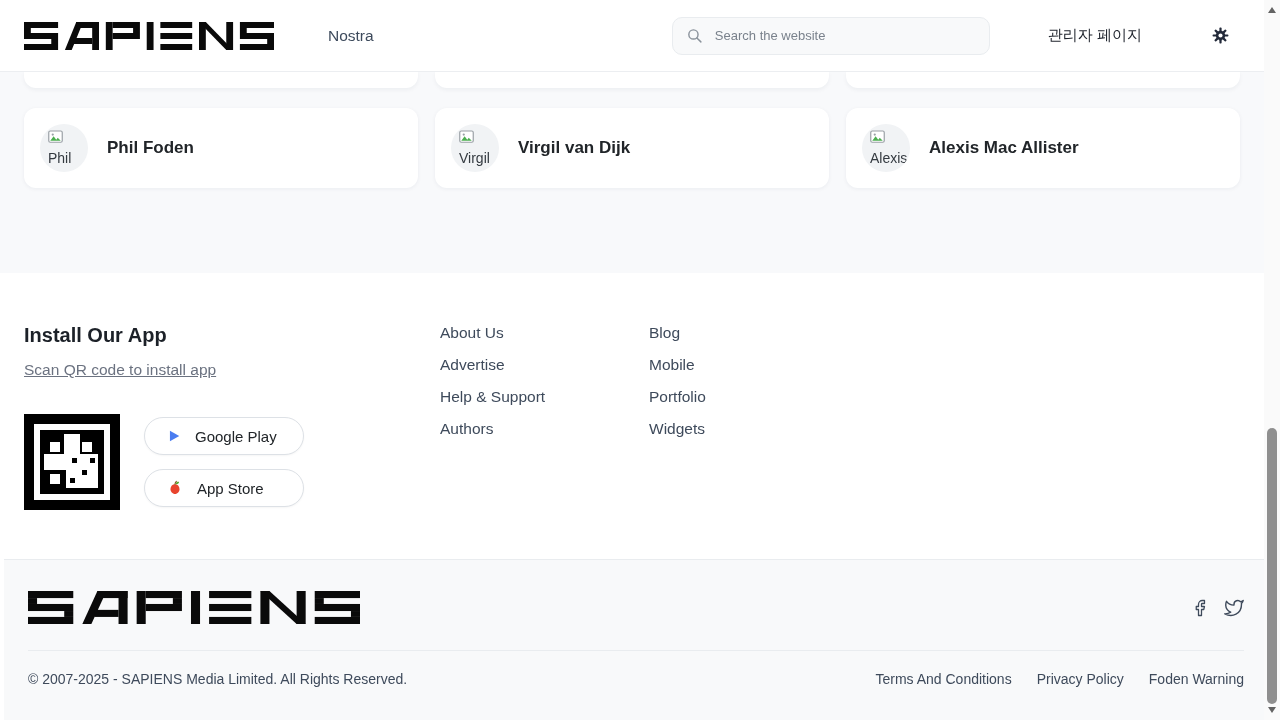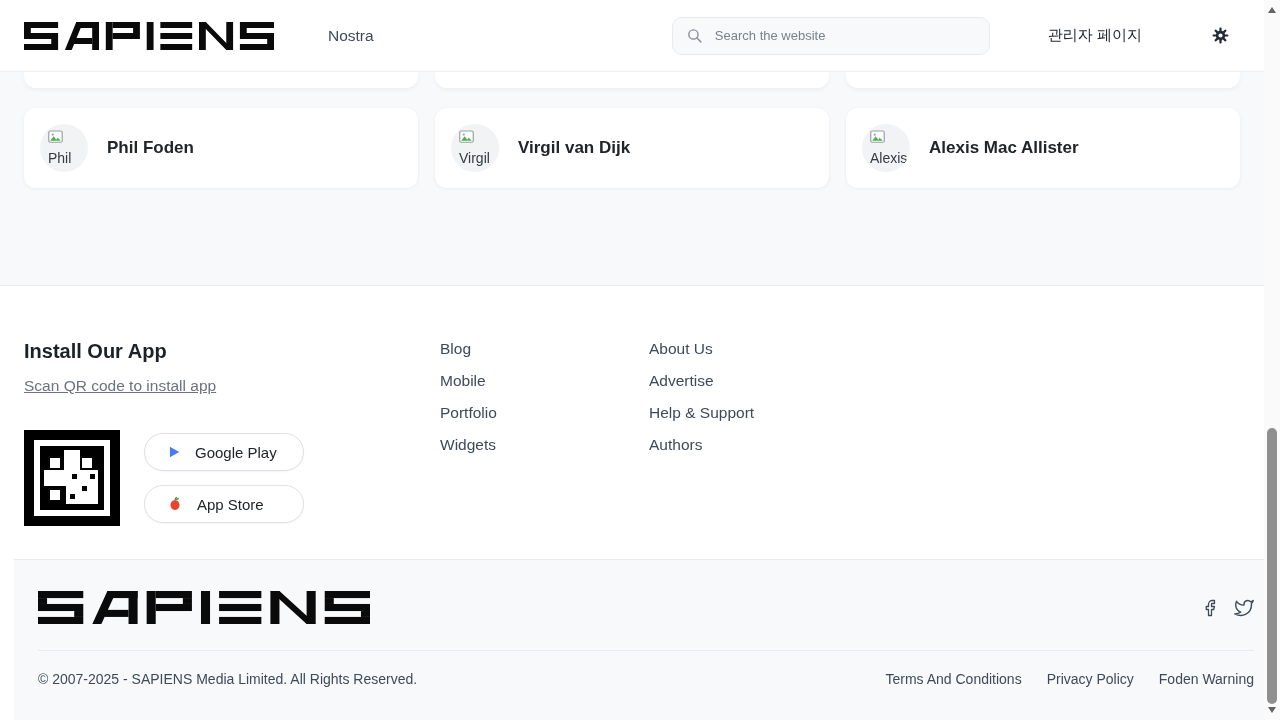--- a/index.html
+++ b/index.html
@@ -45,41 +45,41 @@
   }
   .avatar {
     width:48px; height:48px; border-radius:50%; background:#f1f3f5; overflow:hidden;
     flex:none; font-size:14px; line-height:21px; color:#343a40; padding:3px 0 0 8px;
   }
   .broken-img { vertical-align:-2px; margin-right:2px; }
   .player-name { font-size:17px; font-weight:600; color:#212529; }
 
   
   .footer-main {
-    position:absolute; top:289px; left:0; width:1264px; height:272px;
+    position:absolute; top:273px; left:0; width:1264px; height:272px;
     background:#fff; padding:51px 24px 0; display:flex;
   }
   .install-col { width:416px; flex:none; }
   .install-title { margin:0 0 14px; font-size:20px; font-weight:700; color:#1c2128; }
   .install-sub { margin:0 0 35px; font-size:15.5px; color:#6b7280;text-decoration:underline; }
   .qr-row { display:flex; gap:24px; align-items:flex-start; }
   .qr { width:96px; height:96px; flex:none; }
   .store-btns { display:flex; flex-direction:column; gap:14px; padding-top:3px; }
   .store-btn {
     width:160px; height:38px; background:#fff; border:1px solid #dde1e6; border-radius:19px;
     display:flex; align-items:center; padding-left:22px; gap:14px;
     font-family:"Liberation Sans", sans-serif; font-size:15px; font-weight:400; color:#212529;
     box-shadow:0 1px 2px rgba(0,0,0,.04); cursor:pointer;
   }
   .links-col { width:209px; flex:none; padding-top:1px; }
   .links-col a { display:block; font-size:15.5px; color:#3e4a5b; line-height:16px; margin-bottom:16px; }
 
   
   .footer-bottom {
-    position:absolute; top:559px; left:14px; width:1264px; height:161px;
+    position:absolute; top:559px; left:4px; width:1264px; height:161px;
     background:#f8f9fa; border-top:1px solid #e9ecef;
   }
   .fb-top { display:flex; align-items:center; justify-content:space-between; padding:31px 24px 0; }
   .footer-logo { width:332px; height:33px; cursor:pointer; }
   .social { display:flex; align-items:center; gap:15px; }
   .social-btn { display:flex; align-items:center; cursor:pointer; }
   .fb-divider { border:none; border-top:1px solid #e9ecef; margin:26px 24px 0; }
   .fb-bottom { display:flex; justify-content:space-between; align-items:center; padding:20px 24px 0; font-size:14px; color:#3e4a5b; }
   .legal { display:flex; gap:25px; }
 
@@ -240,31 +240,31 @@
             <path d="M12 6.2c0-2 .8-3.2 2-4.2" stroke="#7c4a12" stroke-width="1.6" fill="none" stroke-linecap="round"></path>
             <path d="M13 4.7c1.8-2.3 4.2-2.1 5.2-1.7-.3 1.8-2 3.7-5.2 3.2z" fill="#54a82f"></path>
           </svg>
           <span>App Store</span>
         </button>
       </div>
     </div>
   </div>
 
   <nav class="links-col">
+    <a>About Us</a>
+    <a>Advertise</a>
+    <a>Help &amp; Support</a>
+    <a>Authors</a>
+  </nav>
+
+  <nav class="links-col">
     <a>Blog</a>
     <a>Mobile</a>
     <a>Portfolio</a>
     <a>Widgets</a>
-  </nav>
-
-  <nav class="links-col">
-    <a>About Us</a>
-    <a>Advertise</a>
-    <a>Help &amp; Support</a>
-    <a>Authors</a>
   </nav>
 </section>
 
 <footer class="footer-bottom">
   <div class="fb-top">
     <svg class="footer-logo" viewBox="0 0 220 28" preserveAspectRatio="none" aria-label="SAPIENS">
         <use href="#sapiens-logo"></use>
       </svg>
     <div class="social">
       <a class="social-btn">

